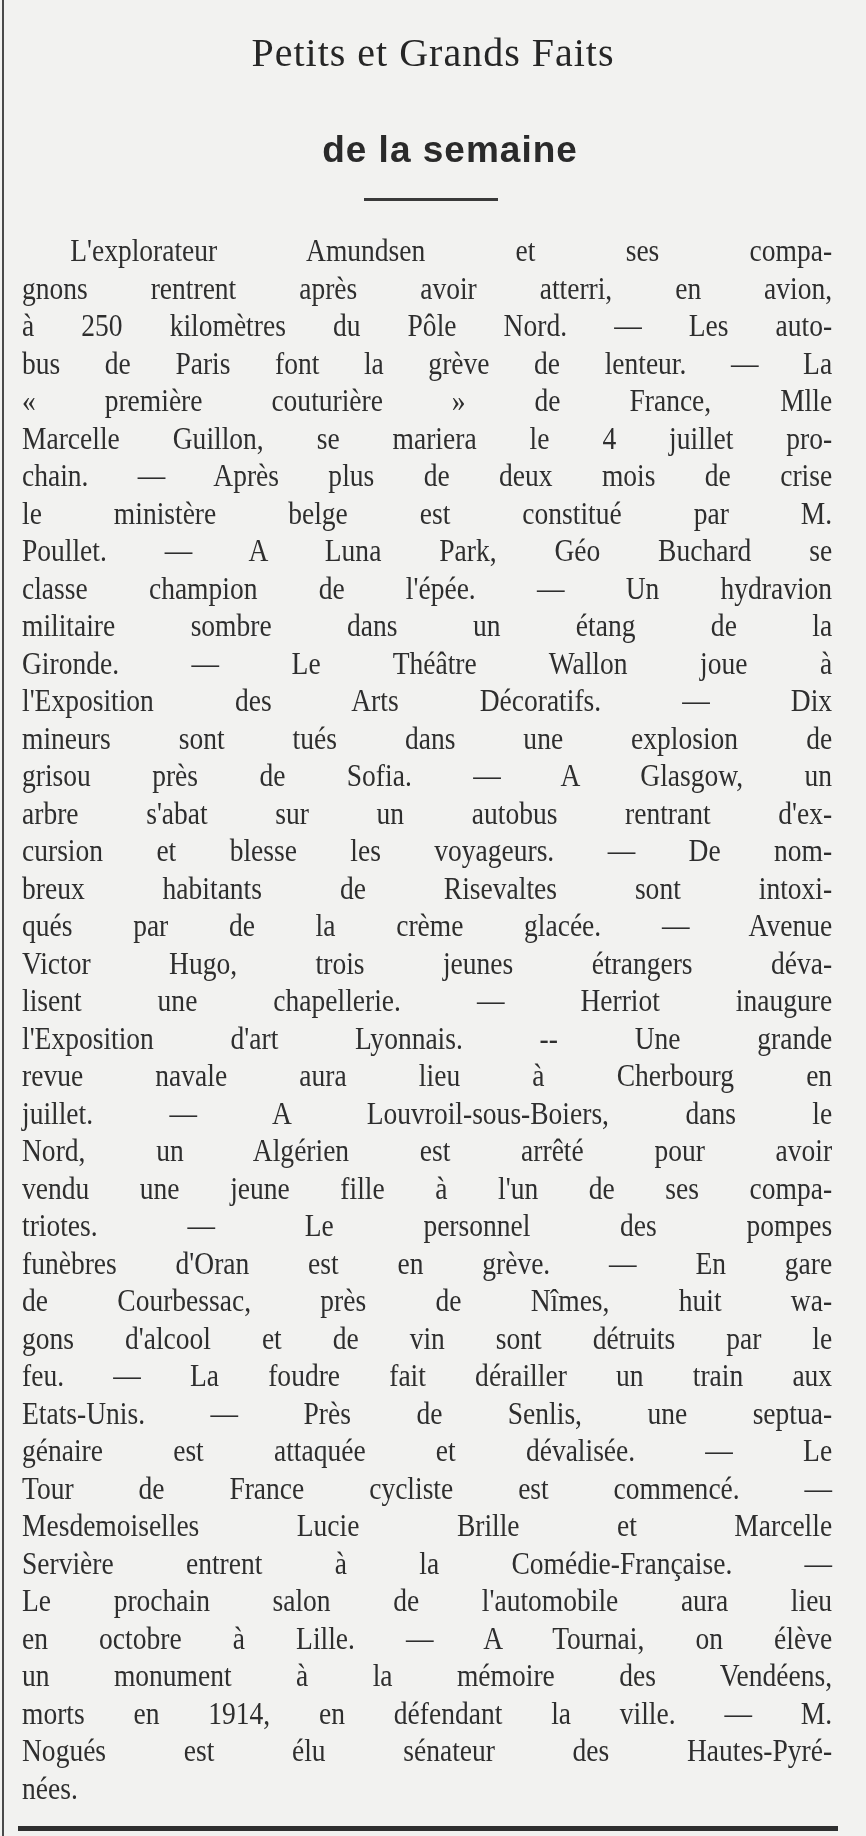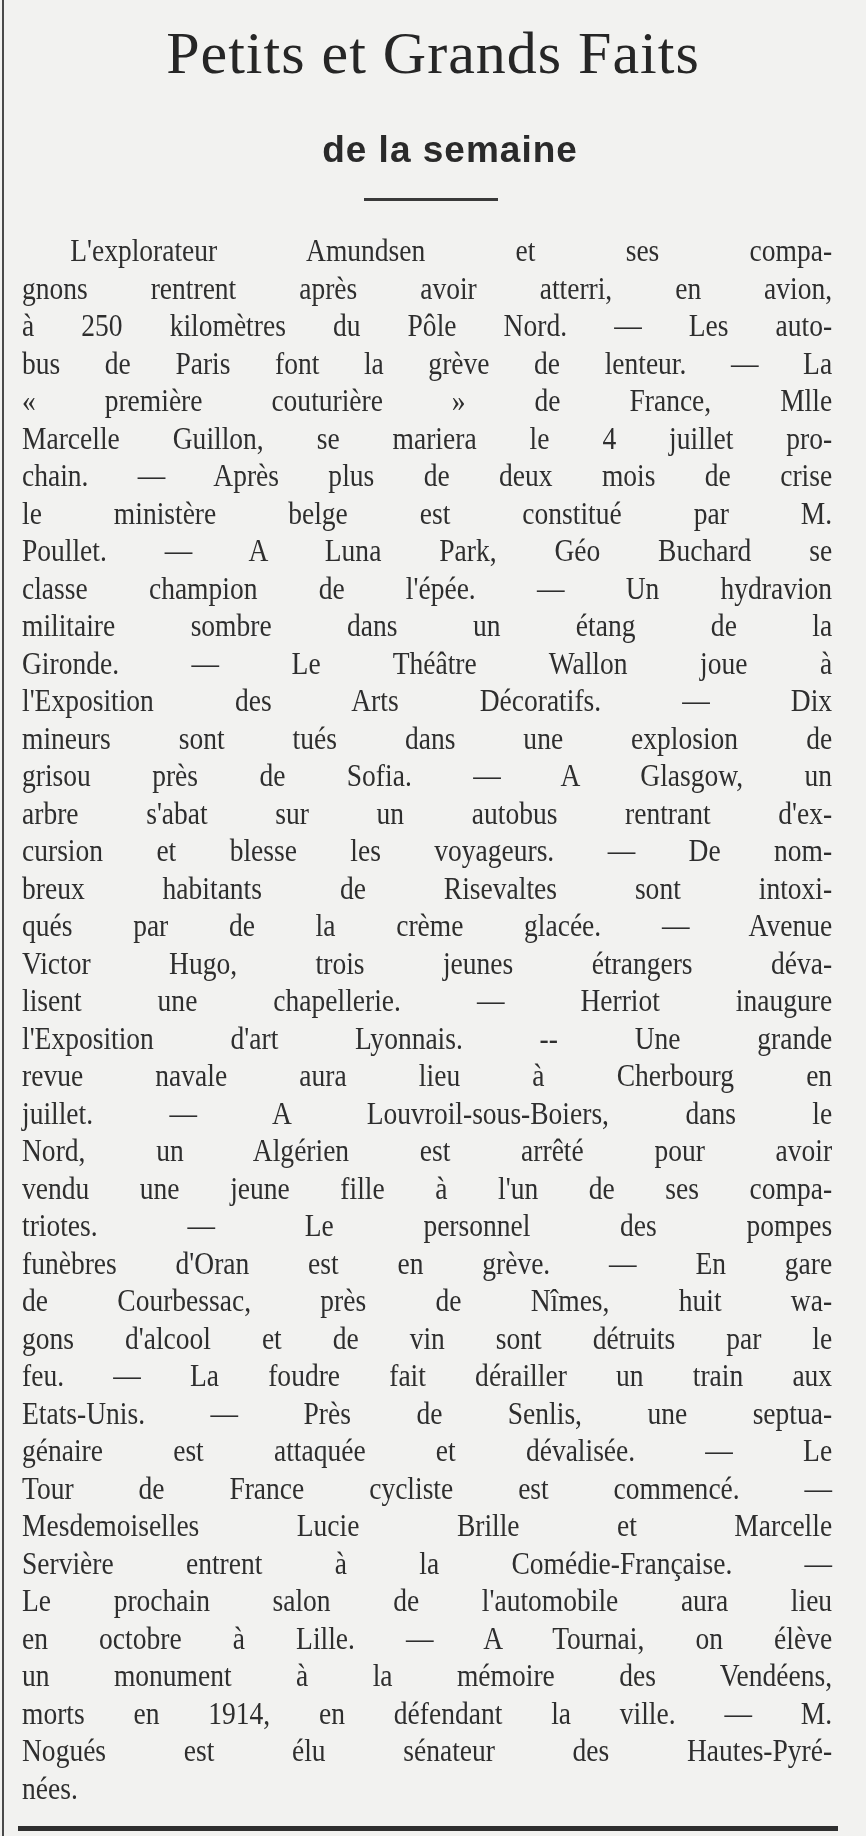--- a/index.html
+++ b/index.html
@@ -22,21 +22,21 @@
       width: 2px;
       height: 1836px;
       background: #4a4a4a;
     }
     .title {
       position: absolute;
       left: 0;
       top: 18px;
       width: 866px;
       text-align: center;
-      font-size: 60px;
+      font-size: 40px;
       line-height: 70px;
       letter-spacing: 1px;
       color: #262626;
     }
     .subtitle {
       position: absolute;
       left: 0;
       top: 108px;
       width: 866px;
       text-align: center;

